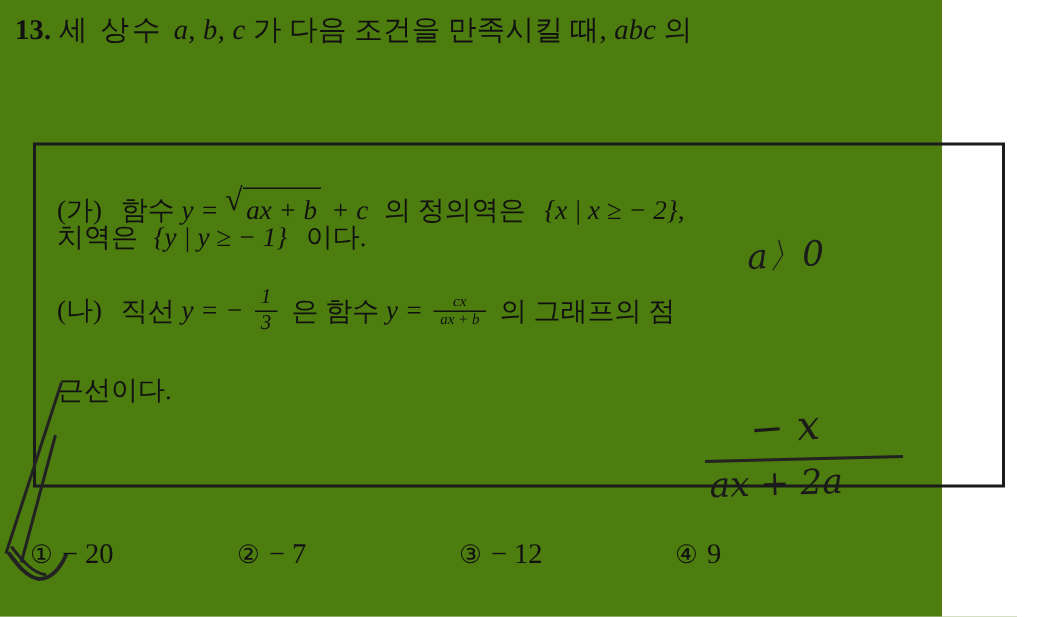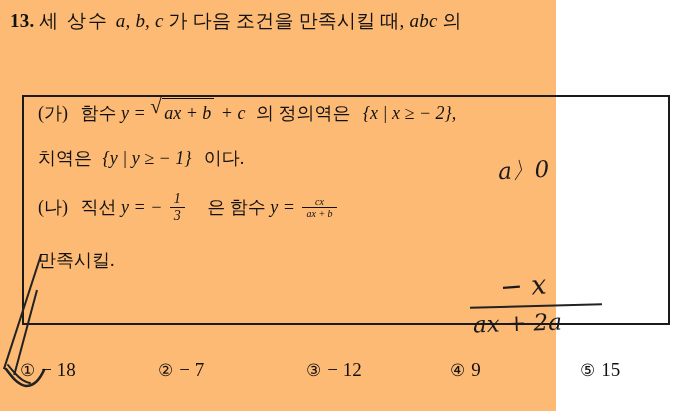--- a/index.html
+++ b/index.html
@@ -11,23 +11,23 @@
     width: 692px;
     height: 411px;
     position: relative;
     font-family: "Liberation Serif", serif;
     color: #111111;
     overflow: hidden;
   }
   .page {
     position: absolute;
     left: 0; top: 0;
-    width: 556px;
+    width: 628px;
     height: 411px;
-    background: #fdba74;
+    background: #4d7c0f;
   }
 
   
   .stem {
     position: absolute;
     left: 10px;
     top: 4px;
     width: 672px;
     font-size: 19px;
     line-height: 34px;
@@ -53,21 +53,21 @@
     border: 2px solid #1b1b1b;
     box-sizing: border-box;
     background: transparent;
   }
   .cond-line {
     position: absolute;
     font-size: 18px;
     line-height: 26px;
     white-space: nowrap;
   }
-  .l1 { left: 14px; top: 1px; }
+  .l1 { left: 14px; top: 28px; }
   .l2 { left: 14px; top: 48px; }
   .l3 { left: 14px; top: 95px; }
   .l4 { left: 14px; top: 150px; }
 
   
   .frac {
     display: inline-block;
     vertical-align: middle;
     text-align: center;
     font-size: 10px;
@@ -232,54 +232,52 @@
     </div>
 
     <div class="cond-line l3">
       <span>(나)</span>
       <span style="margin-left:8px">직선 </span>
       <span class="ital">y = −</span>
       <span class="frac small">
         <span class="num-t ital">1</span>
         <span class="den-t ital">3</span>
       </span>
-      <span style="margin-left:15px">은 함수 </span>
+      <span style="margin-left:2px">은 함수 </span>
       <span class="ital">y =</span>
       <span class="frac">
         <span class="num-t ital">cx</span>
         <span class="den-t ital">ax + b</span>
       </span>
-    </div>
-
-    <div class="cond-line l4">만족시킬.</div>
+      <span style="margin-left:2px">의 그래프의 점</span>
+    </div>
+
+    <div class="cond-line l4">근선이다.</div>
   </div>
 
   <div class="hand hw-a0">a〉0</div>
   <div class="hand hw-x">− x</div>
   <div class="hw-bar"></div>
   <div class="hand hw-denom">ax + 2a</div>
 
   <div class="hw-stroke-1"></div>
   <div class="hw-stroke-2"></div>
   <svg class="hw-check" viewBox="0 0 42 34">
     <path d="M2 14 C8 22, 14 30, 22 31 C30 31, 36 24, 40 15" fill="none" stroke="#222" stroke-width="2.6" stroke-linecap="round"></path>
     <path d="M4 10 C11 19, 18 27, 26 28" fill="none" stroke="#222" stroke-width="2" stroke-linecap="round"></path>
   </svg>
 
   <div class="choices">
     <div class="choice c1">
-      <span class="circnum">①</span><span>− 18</span>
+      <span class="circnum">①</span><span>− 20</span>
     </div>
     <div class="choice c2">
       <span class="circnum">②</span><span>− 7</span>
     </div>
     <div class="choice c3">
       <span class="circnum">③</span><span>− 12</span>
     </div>
     <div class="choice c4">
       <span class="circnum">④</span><span>9</span>
     </div>
-    <div class="choice c5">
-      <span class="circnum">⑤</span><span>15</span>
-    </div>
   </div>
 
 </div>
 
 </body></html>

